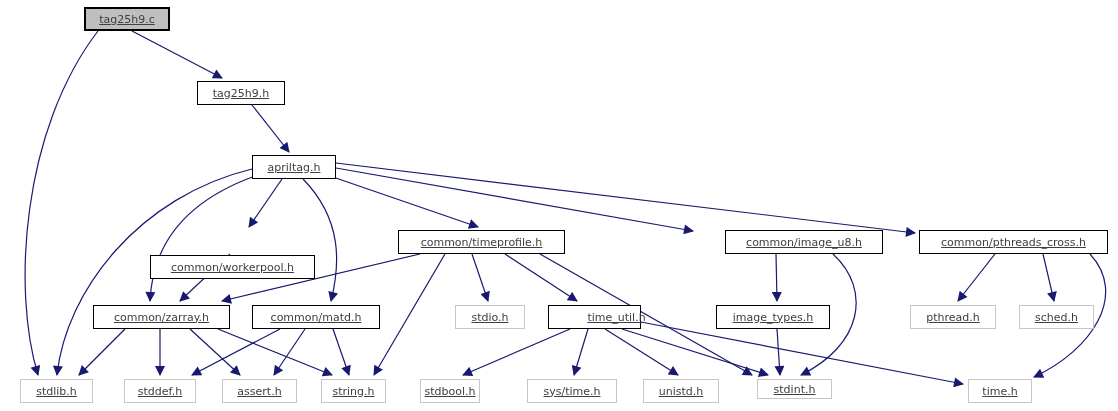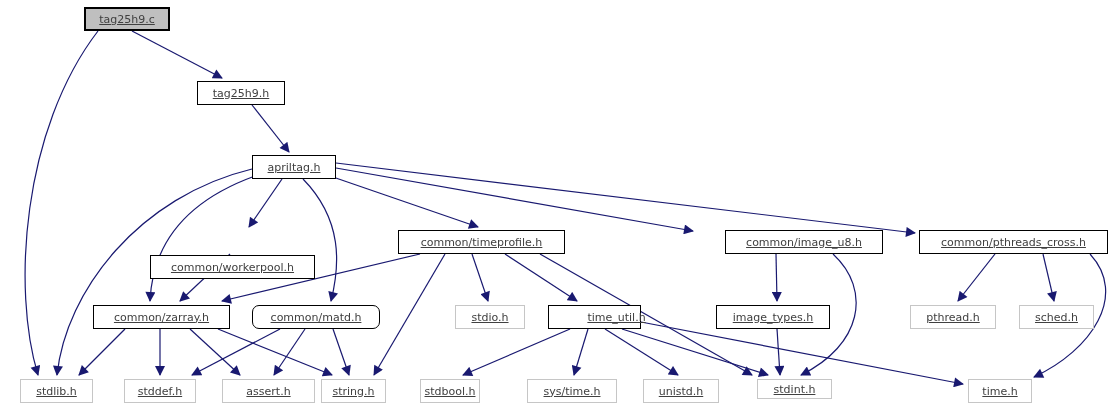--- a/index.html
+++ b/index.html
@@ -77,29 +77,29 @@
   </svg>
   <div id="nodes">
       <div class="node source" style="left: 84px; top: 7px; width: 86px; height: 24px;">tag25h9.c</div>
       <div class="node project" style="left: 197px; top: 81px; width: 88px; height: 24px;">tag25h9.h</div>
       <div class="node project" style="left: 252px; top: 155px; width: 84px; height: 24px;">apriltag.h</div>
       <div class="node project" style="left: 150px; top: 230px; width: 165px; height: 24px; margin-top: 25px;">common/workerpool.h</div>
       <div class="node project" style="left: 398px; top: 230px; width: 167px; height: 24px;">common/timeprofile.h</div>
       <div class="node project" style="left: 697px; top: 230px; width: 158px; height: 24px; margin-left: 28px;">common/image_u8.h</div>
       <div class="node project" style="left: 919px; top: 230px; width: 189px; height: 24px;">common/pthreads_cross.h</div>
       <div class="node project" style="left: 93px; top: 305px; width: 137px; height: 24px;">common/zarray.h</div>
-      <div class="node project" style="left: 252px; top: 305px; width: 128px; height: 24px; border-radius: 7px;">common/matd.h</div>
+      <div class="node project" style="left: 252px; top: 305px; width: 128px; height: 24px;">common/matd.h</div>
       <div class="node system" style="left: 455px; top: 305px; width: 70px; height: 24px;">stdio.h</div>
       <div class="node project" style="left: 548px; top: 305px; width: 93px; height: 24px; padding-left: 44px;">time_util.h</div>
       <div class="node project" style="left: 716px; top: 305px; width: 114px; height: 24px;">image_types.h</div>
       <div class="node system" style="left: 910px; top: 305px; width: 86px; height: 24px;">pthread.h</div>
       <div class="node system" style="left: 1019px; top: 305px; width: 75px; height: 24px;">sched.h</div>
       <div class="node system" style="left: 20px; top: 379px; width: 73px; height: 24px;">stdlib.h</div>
       <div class="node system" style="left: 124px; top: 379px; width: 72px; height: 24px;">stddef.h</div>
-      <div class="node system" style="left: 222px; top: 379px; width: 93px; height: 24px;">assert.h</div>
+      <div class="node system" style="left: 222px; top: 379px; width: 75px; height: 24px;">assert.h</div>
       <div class="node system" style="left: 321px; top: 379px; width: 65px; height: 24px;">string.h</div>
       <div class="node system" style="left: 420px; top: 379px; width: 60px; height: 24px;">stdbool.h</div>
       <div class="node system" style="left: 527px; top: 379px; width: 90px; height: 24px;">sys/time.h</div>
       <div class="node system" style="left: 643px; top: 379px; width: 76px; height: 24px;">unistd.h</div>
       <div class="node system" style="left: 757px; top: 379px; width: 75px; height: 20px;">stdint.h</div>
       <div class="node system" style="left: 968px; top: 379px; width: 64px; height: 24px;">time.h</div>
     </div>
 </div>
 
 </body></html>

